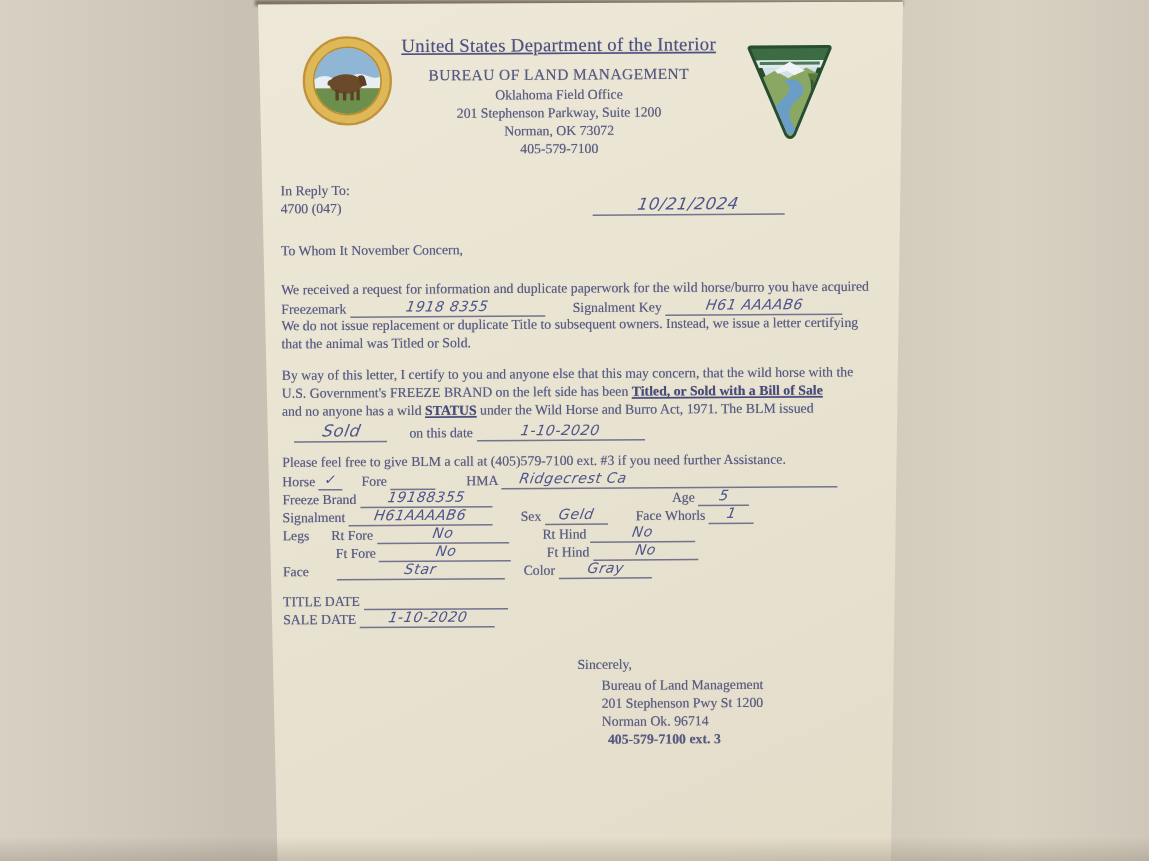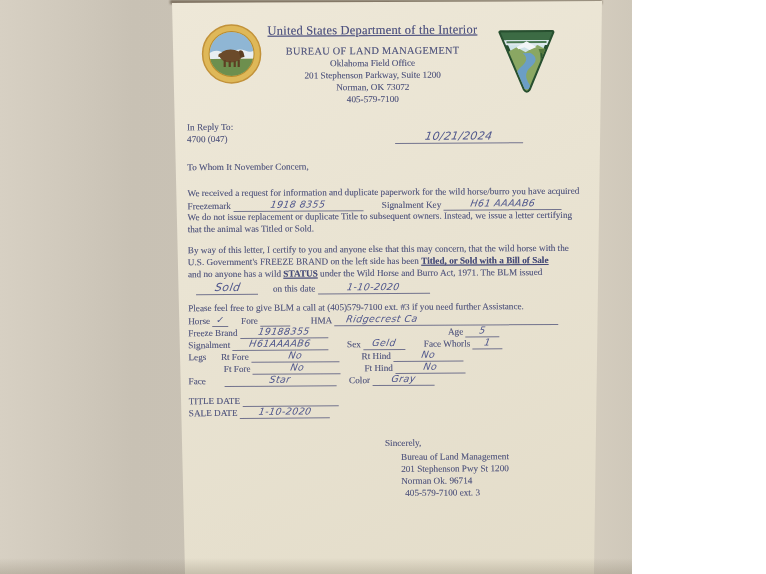--- a/index.html
+++ b/index.html
@@ -1,17 +1,17 @@
 <!DOCTYPE html>
 <html><head>
 <meta charset="utf-8">
 <style>
   html,body{margin:0;padding:0;}
   #stage{
-    position:relative; width:632px; height:574px; overflow:hidden;
+    position:relative; width:766px; height:574px; overflow:hidden;
     background:linear-gradient(90deg,#d7d0c3 0%,#cfc8bb 12%,#c8c1b4 21%,#cbc4b6 60%,#d4ccbd 79%,#d9d1c2 88%,#cfc8ba 100%);
     font-family:"Liberation Serif", serif;
   }
   #stage::after{ 
     content:""; position:absolute; left:0; right:0; bottom:0; height:16px;
     background:linear-gradient(180deg, rgba(120,110,90,0) 0%, rgba(120,110,90,.28) 100%);
     pointer-events:none;
   }
   .top-edge{
     position:absolute; left:170px; top:0; width:432px; height:4px;
@@ -230,19 +230,19 @@
           <span class="ul" style="width:90px;"><span class="hand">1-10-2020</span></span>
         </div>
       </div>
 
       <div class="abs" style="left:220px; top:437px;">
         <div>Sincerely,</div>
         <div style="margin-left:16px; margin-top:2px;">
           <div>Bureau of Land Management</div>
           <div>201 Stephenson Pwy St 1200</div>
           <div>Norman Ok.  96714</div>
-          <div style="margin-left:4px;">405-579-7100 ext. 3</div>
+          <div style="margin-left:4px;font-weight:bold;">405-579-7100 ext. 3</div>
         </div>
       </div>
 
     </div>
   </div>
 </div>
 
 </body></html>

